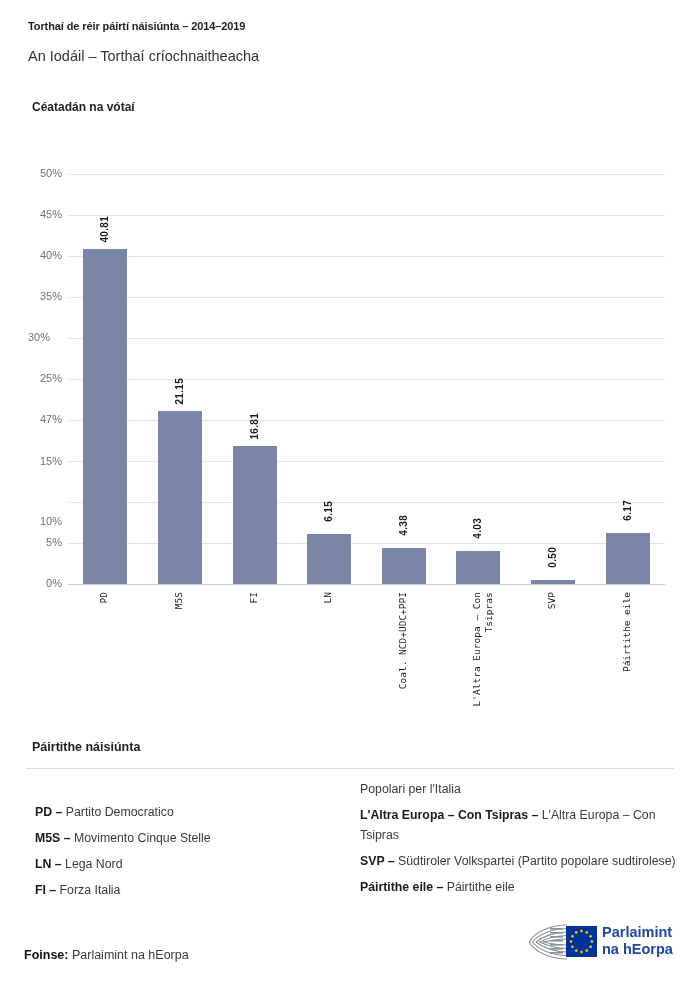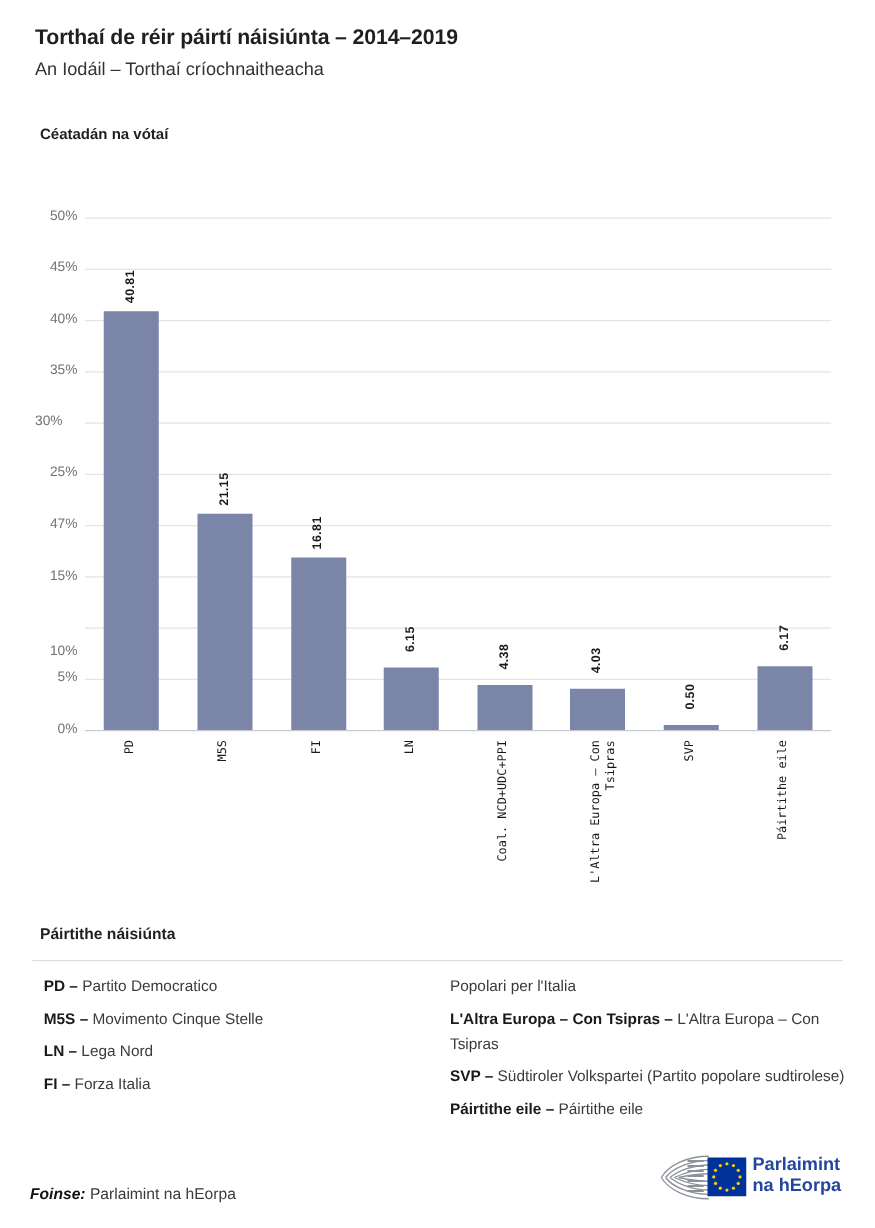--- a/index.html
+++ b/index.html
@@ -9,21 +9,21 @@
     background: #ffffff;
     font-family: "Liberation Sans", sans-serif;
     color: #2b2b2b;
     overflow: hidden;
   }
   #page { position: relative; width: 700px; height: 982px; }
 
   
   #title {
     position: absolute; left: 28px; top: 20px;
-    font-size: 17px; font-weight: bold; color: #1f1f1f;
+    font-size: 11px; font-weight: bold; color: #1f1f1f;
     letter-spacing: -0.1px;
   }
   #subtitle {
     position: absolute; left: 28px; top: 48px;
     font-size: 14.5px; font-weight: normal; color: #333333;
   }
   #axis-title {
     position: absolute; left: 32px; top: 100px;
     font-size: 12px; font-weight: bold; color: #1f1f1f;
   }
@@ -82,32 +82,32 @@
     font-size: 12.5px; font-weight: bold; color: #1f1f1f;
   }
   #legend-rule {
     position: absolute; left: 26px; top: 33px;
     width: 648px; height: 1px; background: #dcdde0;
   }
   .legcol {
     position: absolute; top: 45px;
     font-size: 12.3px; line-height: 1.62; color: #3a3a3a;
   }
-  #legcol-left  { left: 35px;  width: 322px; }
+  #legcol-left  { left: 35px;  width: 322px; margin-top: 23px; }
   #legcol-right { left: 360px; width: 320px; }
   .legitem { margin-bottom: 6px; }
   .legitem b { color: #1a1a1a; font-weight: bold; }
   .legcont { margin-bottom: 6px; color: #3a3a3a; }
 
   
   #source {
     position: absolute; left: 24px; top: 948px;
     font-size: 12.5px; color: #3a3a3a;
   }
-  #source b { color: #111; font-weight: bold; font-style: italic; }
+  #source b { color: #111; font-weight: bold; }
 
   #logo { position: absolute; left: 526px; top: 921px; width: 160px; height: 46px; }
   #logo-text {
     position: absolute; left: 76px; top: 3px;
     font-size: 14.5px; font-weight: bold; color: #23479c;
     line-height: 1.18; white-space: pre-line;
   }
 </style>
 </head>
 <body>

